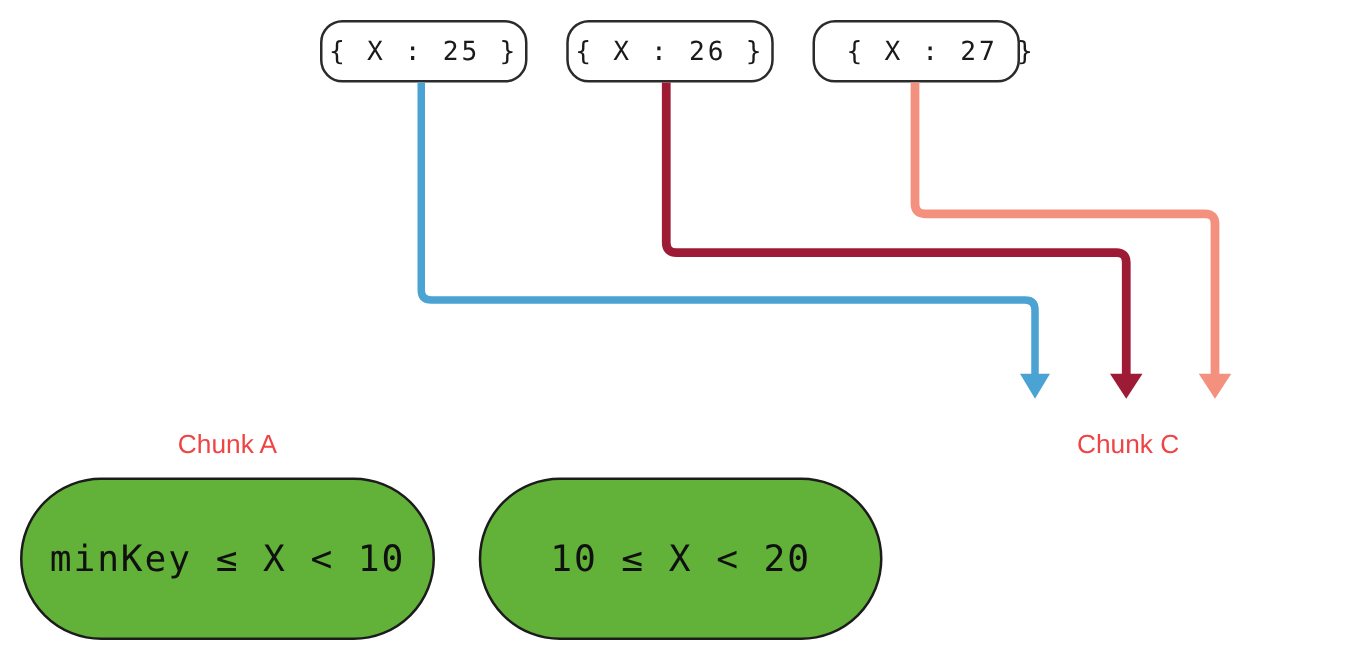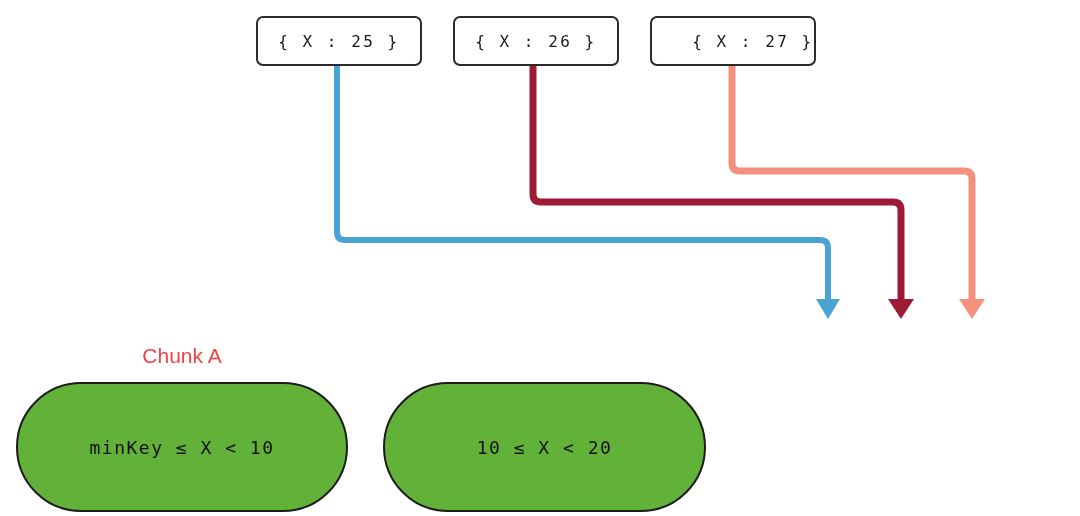--- a/index.html
+++ b/index.html
@@ -20,27 +20,27 @@
     left: 0; top: 0;
     width: 1080px;
     height: 516px;
   }
 
   
   .doc-box {
     position: absolute;
     box-sizing: border-box;
     border: 2px solid #2b2b2b;
-    border-radius: 7px;
+    border-radius: 18px;
     background: #ffffff;
     display: flex;
     align-items: center;
     justify-content: center;
     font-family: "DejaVu Sans Mono", "Liberation Mono", monospace;
-    font-size: 16px;
+    font-size: 21px;
     letter-spacing: 2.5px;
     color: #1a1a1a;
     white-space: pre;
   }
 
   
   #arrow-layer {
     position: absolute;
     left: 0; top: 0;
     width: 1080px;
@@ -62,21 +62,21 @@
   .chunk-pill {
     position: absolute;
     box-sizing: border-box;
     background: #62B23A;
     border: 2px solid #1c1c1c;
     border-radius: 70px;
     display: flex;
     align-items: center;
     justify-content: center;
     font-family: "DejaVu Sans Mono", "Liberation Mono", monospace;
-    font-size: 18px;
+    font-size: 29px;
     letter-spacing: 1.5px;
     color: #101010;
     white-space: pre;
   }
 </style>
 </head>
 <body>
 
 <div id="stage">
 
@@ -102,20 +102,23 @@
 
     <path d="M 337 66 L 337 232 Q 337 240 345 240 L 820 240 Q 828 240 828 248 L 828 300" fill="none" stroke="#4BA3D3" stroke-width="6" stroke-linecap="butt"></path>
     <path d="M 816 299 L 840 299 L 828 319 Z" fill="#4BA3D3"></path>
   </svg>
 
   <div class="chunk-label" style="left:16px; top:344px; width:332px;">
     <span>Chunk A</span>
   </div>
 
 
+  <div class="chunk-label" style="left:742px; top:344px; width:321px;">
+    <span>Chunk C</span>
+  </div>
 
   <div class="chunk-pill" style="left:16px; top:382px; width:332px; height:130px;">
     <span>minKey ≤ X &lt; 10</span>
   </div>
 
   <div class="chunk-pill" style="left:383px; top:382px; width:323px; height:130px;">
     <span>10 ≤ X &lt; 20</span>
   </div>
 
 

